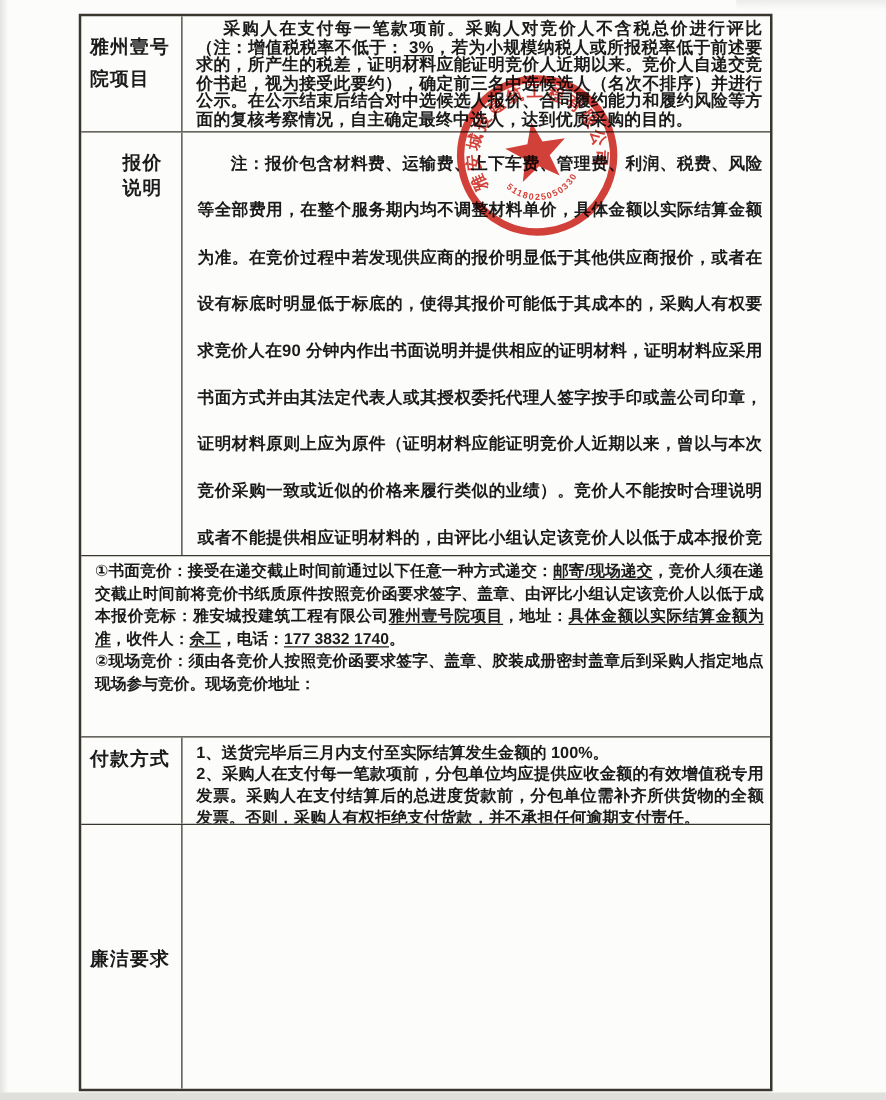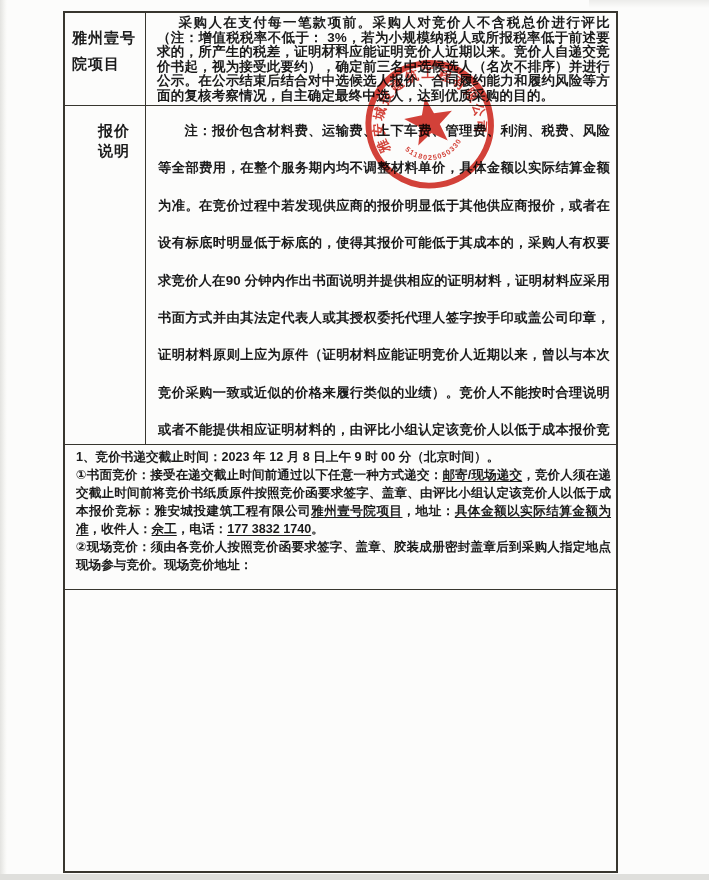--- a/index.html
+++ b/index.html
@@ -82,28 +82,35 @@
 
   <div class="row r2">
     <div class="lbl">报价说明</div>
     <div class="cnt">
       <p class="para"><span>注：报价包含材料费、运输费、上下车费、管理费、利润、税费、风险等全部费用，在整个服务期内均不调整材料单价，具体金额以实际结算金额为准。在竞价过程中若发现供应商的报价明显低于其他供应商报价，或者在设有标底时明显低于标底的，使得其报价可能低于其成本的，采购人有权要求竞价人在90 分钟内作出书面说明并提供相应的证明材料，证明材料应采用书面方式并由其法定代表人或其授权委托代理人签字按手印或盖公司印章，证明材料原则上应为原件（证明材料应能证明竞价人近期以来，曾以与本次竞价采购一致或近似的价格来履行类似的业绩）。竞价人不能按时合理说明或者不能提供相应证明材料的，由评比小组认定该竞价人以低于成本报价竞标，其报价作无效处理，并有权将该竞价人列入采购人黑名单。</span></p>
     </div>
   </div>
 
   <div class="row r3">
     <div class="cnt">
-      <p class="para"><span>1、竞价书递交截止时间：2023 年 12 月 8 日上午 9 时 00 分（北京时间）。</span></p>
       <p class="para"><span>①书面竞价：接受在递交截止时间前通过以下任意一种方式递交：</span><span class="u">邮寄/现场递交</span><span>，竞价人须在递交截止时间前将竞价书纸质原件按照竞价函要求签字、盖章、由评比小组认定该竞价人以低于成本报价竞标：雅安城投建筑工程有限公司</span><span class="u">雅州壹号院项目</span><span>，地址：</span><span class="u">具体金额以实际结算金额为准</span><span>，收件人：</span><span class="u">佘工</span><span>，电话：</span><span class="u">177 3832 1740</span><span>。</span></p>
       <p class="para"><span>②现场竞价：须由各竞价人按照竞价函要求签字、盖章、胶装成册密封盖章后到采购人指定地点现场参与竞价。现场竞价地址：</span></p>
     </div>
   </div>
 
+  <div class="row r4">
+    <div class="lbl">付款方式</div>
+    <div class="cnt">
+      <p class="para"><span>1、送货完毕后三月内支付至实际结算发生金额的 100%。</span></p>
+      <p class="para"><span>2、采购人在支付每一笔款项前，分包单位均应提供应收金额的有效增值税专用发票。采购人在支付结算后的总进度货款前，分包单位需补齐所供货物的全额发票。否则，采购人有权拒绝支付货款，并不承担任何逾期支付责任。</span></p>
+    </div>
+  </div>
 
   <div class="row r5 last">
+    <div class="lbl">廉洁要求</div>
     <div class="cnt">
     </div>
   </div>
 
 </div>
 
 <svg class="seal" viewBox="0 0 160 160" xmlns="http://www.w3.org/2000/svg" xmlns:xlink="http://www.w3.org/1999/xlink">
   <defs>
     <path id="sealTopArc" d="M 28.3 96.8 A 55 55 0 1 1 131.7 96.8" fill="none"></path>
     <path id="sealBottomArc" d="M 41.9 95.7 A 42 42 0 0 0 118.1 95.7" fill="none"></path>

